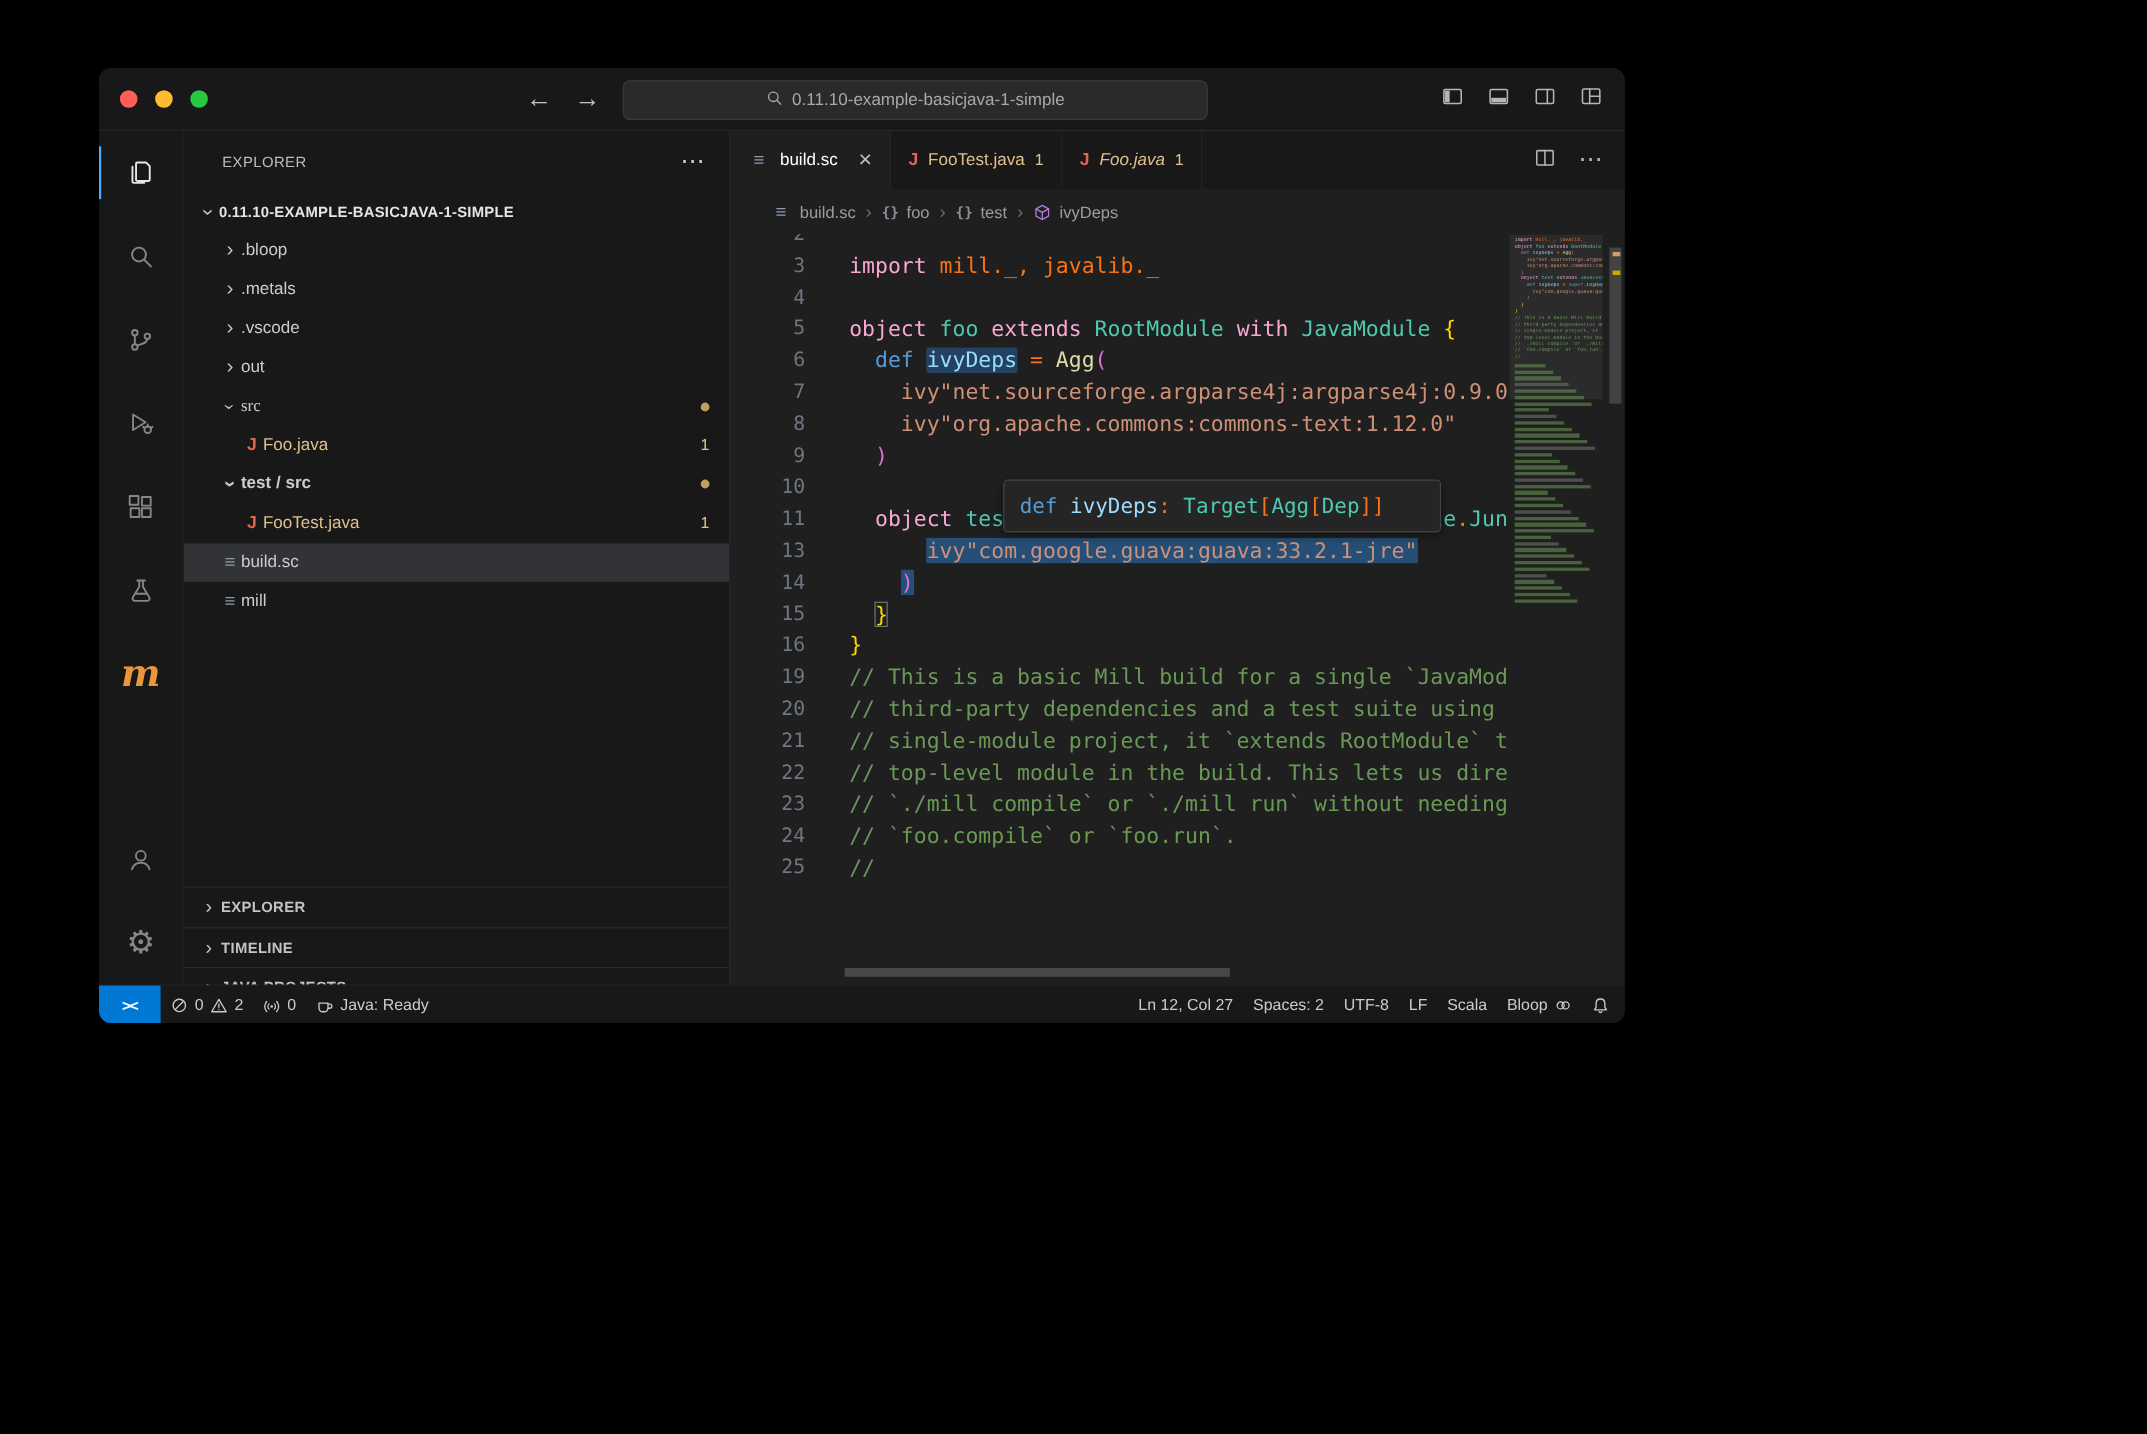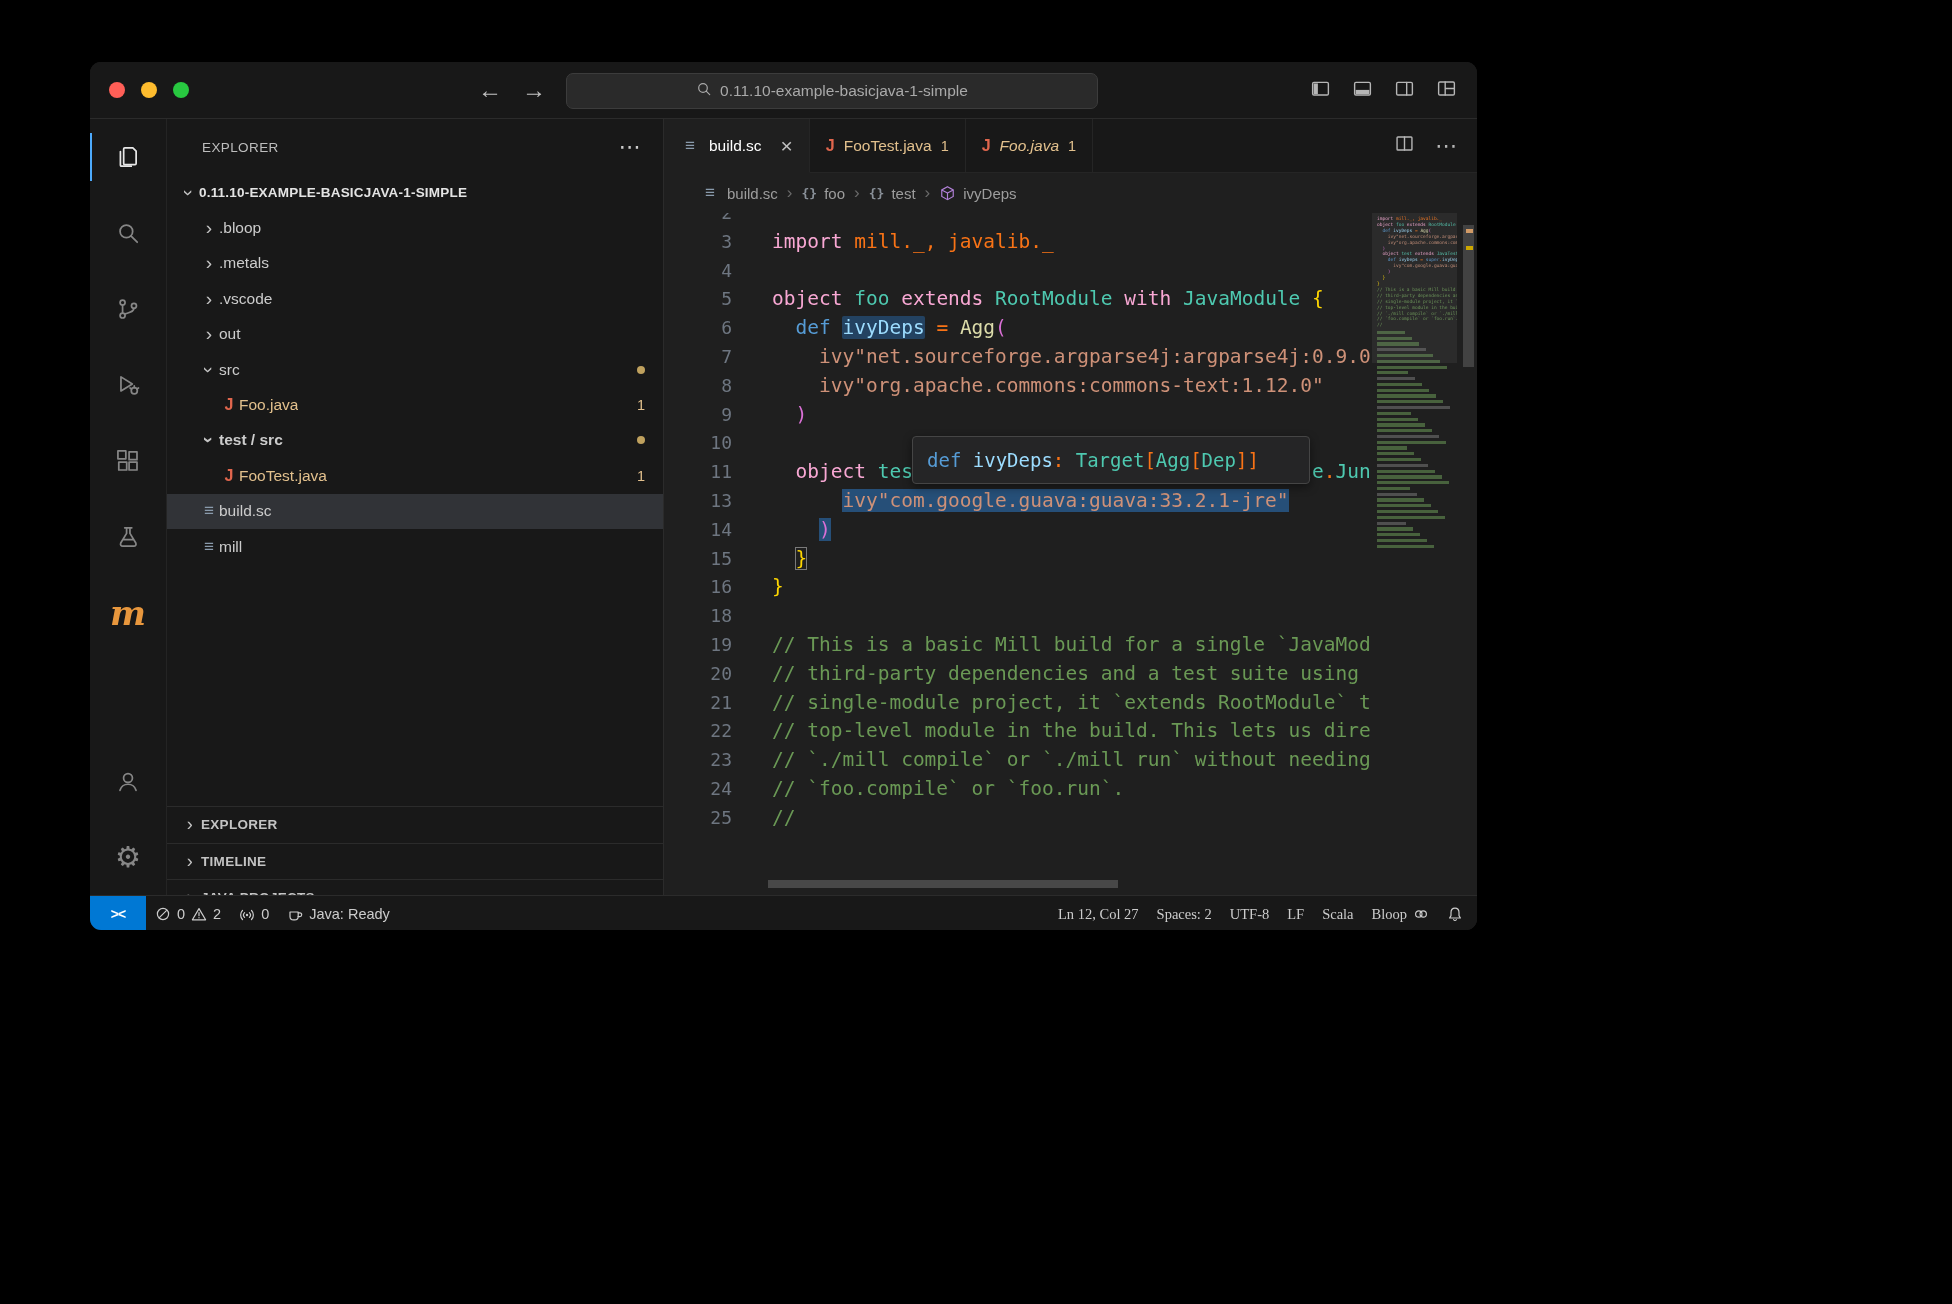--- a/index.html
+++ b/index.html
@@ -79,21 +79,21 @@
   .mm-bar.gray{background:rgba(170,170,170,.35);}
   .mm-view{position:absolute;left:0;right:0;top:0;height:150px;background:rgba(121,121,121,.14);}
   .vscroll{position:absolute;right:3px;top:12px;width:11px;height:142px;background:rgba(121,121,121,.4);}
   .mark{position:absolute;width:7px;height:4px;right:4px;}
   
   .statusbar{height:36px;background:#181818;border-top:1px solid #2b2b2b;display:flex;align-items:center;color:#cccccc;font-size:14.5px;border-radius:0 0 11px 11px;}
   .sb-item{display:flex;align-items:center;gap:6px;padding:0 9px;height:100%;}
   .sb-item .ico{display:inline-flex;align-items:center;}
   .remote{width:56px;background:#0078d4;color:#ffffff;justify-content:center;border-radius:0 0 0 11px;padding:0;flex:none;}
   .remote-glyph{font-weight:bold;font-size:14px;letter-spacing:-1px;}
-  .sb-right{margin-left:auto;display:flex;height:100%;font-family:Liberation Serif, serif;}
+  .sb-right{margin-left:auto;display:flex;height:100%;}
   .bellwrap{padding-right:14px;}
 </style>
 </head>
 <body>
 
 <div class="window">
 
   <div class="titlebar">
     <div class="traffic">
       <span class="tl red"></span>
@@ -211,21 +211,21 @@
           <div class="trow" style="padding-left: 32px;">
             <span class="chev">›</span>
             <span class="label">.vscode</span>
             <span class="grow"></span>
           </div>
           <div class="trow" style="padding-left: 32px;">
             <span class="chev">›</span>
             <span class="label">out</span>
             <span class="grow"></span>
           </div>
-          <div class="trow" style="padding-left: 32px;">
+          <div class="trow" style="padding-left: 32px; font-family: Liberation Serif, serif;">
             <span class="chev down">›</span>
             <span class="label">src</span>
             <span class="grow"></span>
             <span class="badge-dot"></span>
           </div>
           <div class="trow mod" style="padding-left: 52px;">
             <span><span class="jico">J</span></span>
             <span class="label">Foo.java</span>
             <span class="grow"></span>
             <span class="badge-num">1</span>
@@ -370,24 +370,20 @@
               <span class="ln">14</span>
               <span class="ct"><span class="c-txt">    </span><span class="c-b2 f-sel">)</span></span>
             </div>
             <div class="cl">
               <span class="ln">15</span>
               <span class="ct"><span class="c-txt">  </span><span class="c-b1 f-box">}</span></span>
             </div>
             <div class="cl">
               <span class="ln">16</span>
               <span class="ct"><span class="c-b1">}</span></span>
-            </div>
-            <div class="cl">
-              <span class="ln">18</span>
-              <span class="ct"></span>
             </div>
             <div class="cl">
               <span class="ln">19</span>
               <span class="ct"><span class="c-cmt">// This is a basic Mill build for a single `JavaMod</span></span>
             </div>
             <div class="cl">
               <span class="ln">20</span>
               <span class="ct"><span class="c-cmt">// third-party dependencies and a test suite using </span></span>
             </div>
             <div class="cl">

